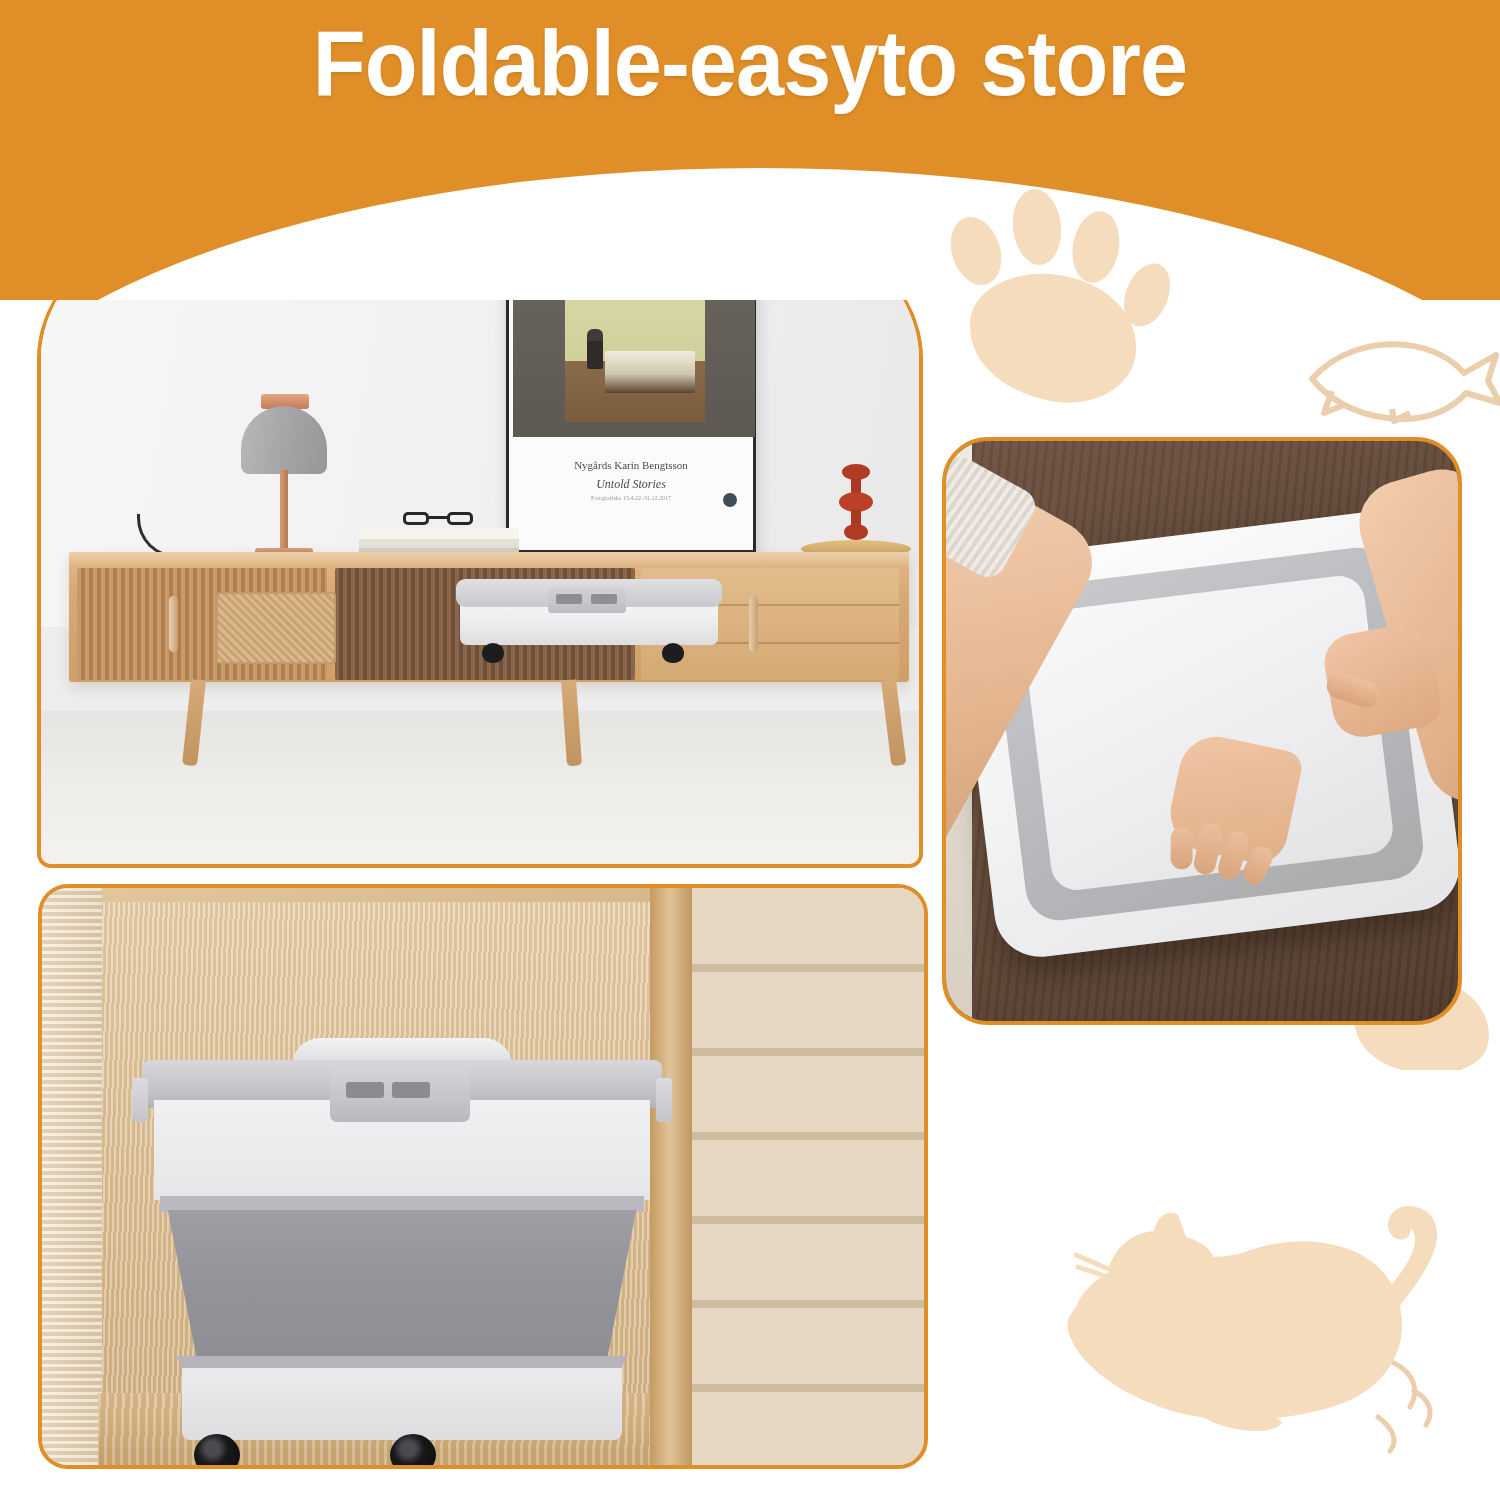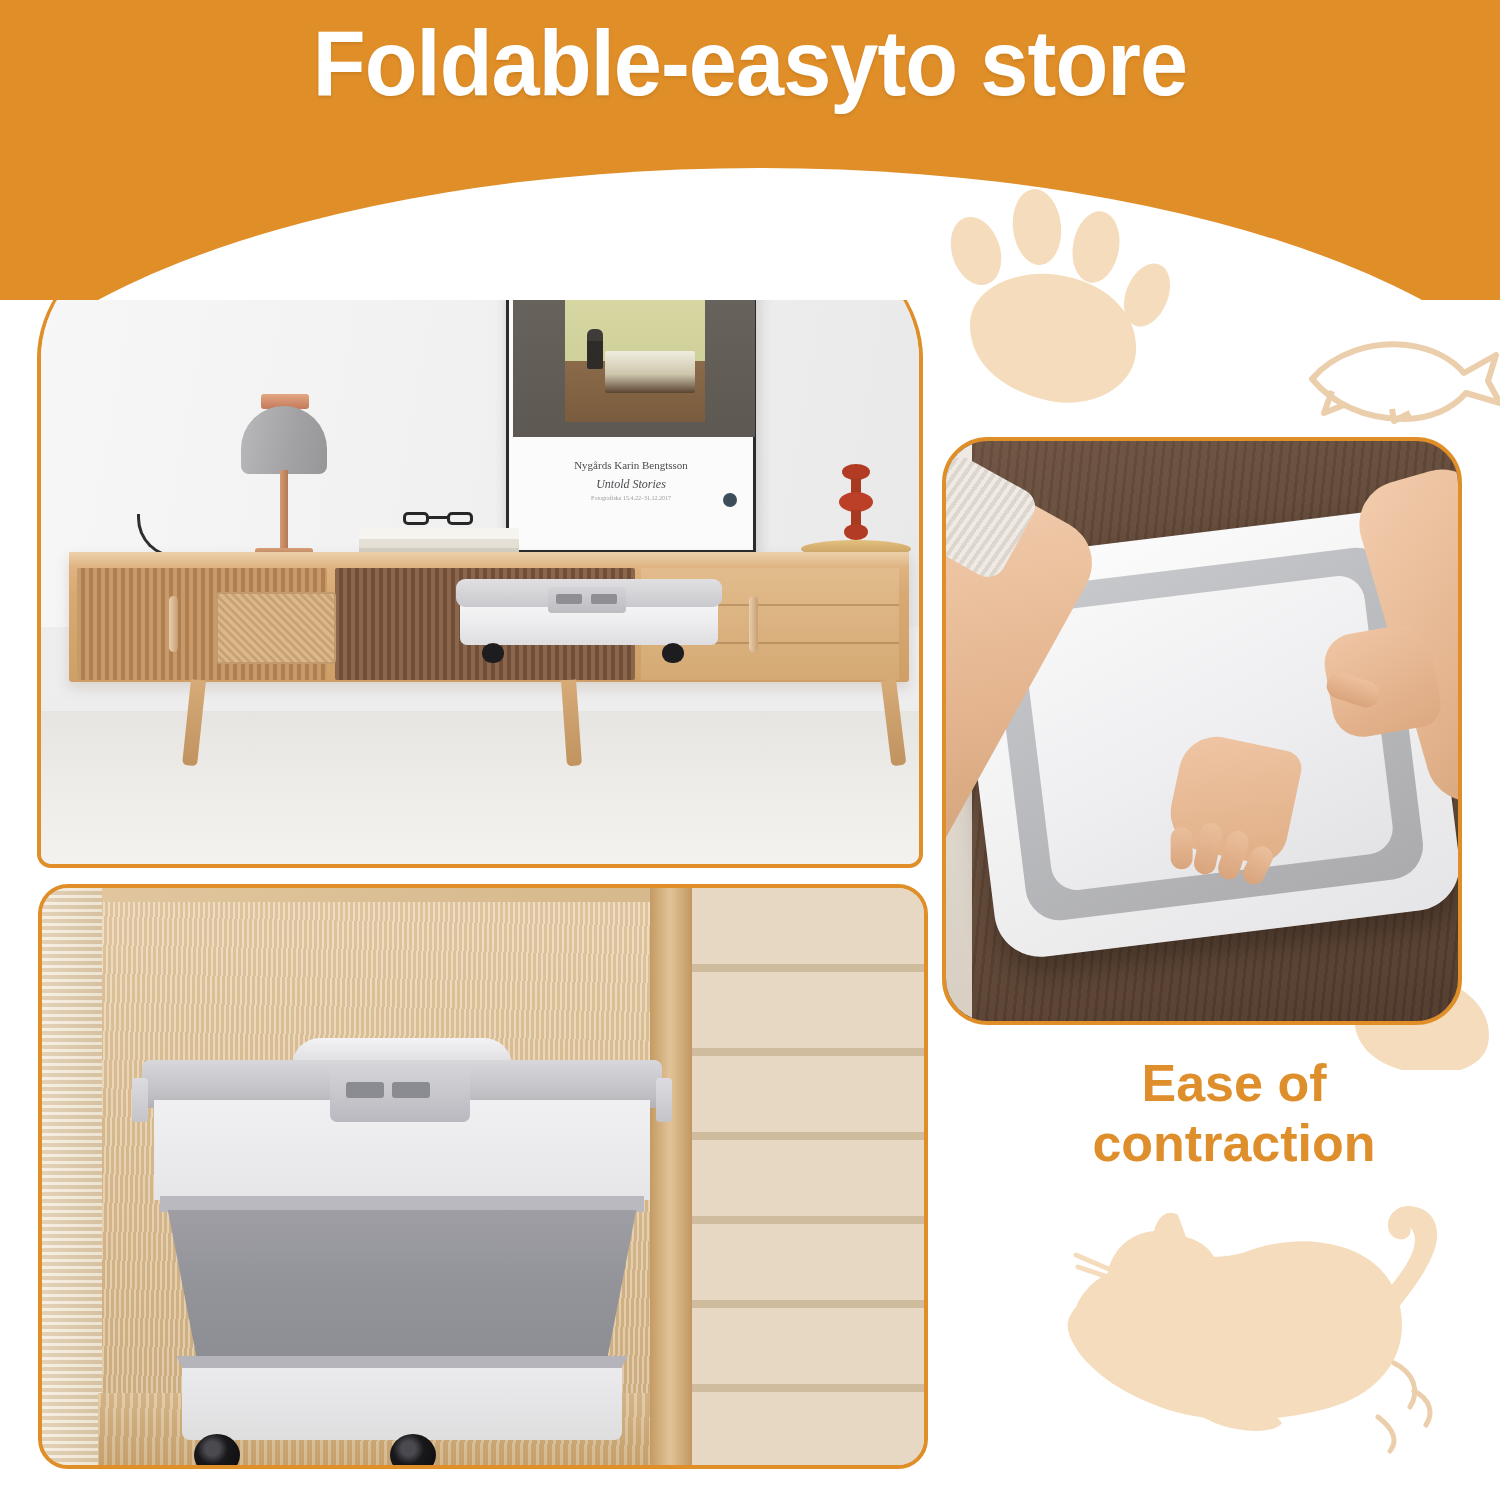--- a/index.html
+++ b/index.html
@@ -596,24 +596,20 @@
     <svg width="170" height="150" viewBox="0 0 170 150">
       <g fill="#F5DCBC">
         <ellipse cx="30" cy="40" rx="26" ry="38" transform="rotate(-14 30 40)"></ellipse>
         <ellipse cx="92" cy="22" rx="26" ry="36" transform="rotate(4 92 22)"></ellipse>
         <path d="M16 96 C16 66 56 50 94 58 C132 66 156 94 150 124
                  C144 152 100 160 64 150 C32 141 16 122 16 96 Z"></path>
       </g>
     </svg>
   </div>
 
-  <div class="caption">
-    <span>Ease of</span>
-    <span>contraction</span>
-  </div>
 
   <div class="cat-deco">
     <svg width="510" height="300" viewBox="0 0 510 300">
       <g fill="#F5DCBC">
 
         <path d="M86 122 C96 96 126 78 166 74
                  C200 70 232 76 258 66
                  C286 56 320 52 352 62
                  C392 74 412 104 412 140
                  C412 176 388 206 348 220

